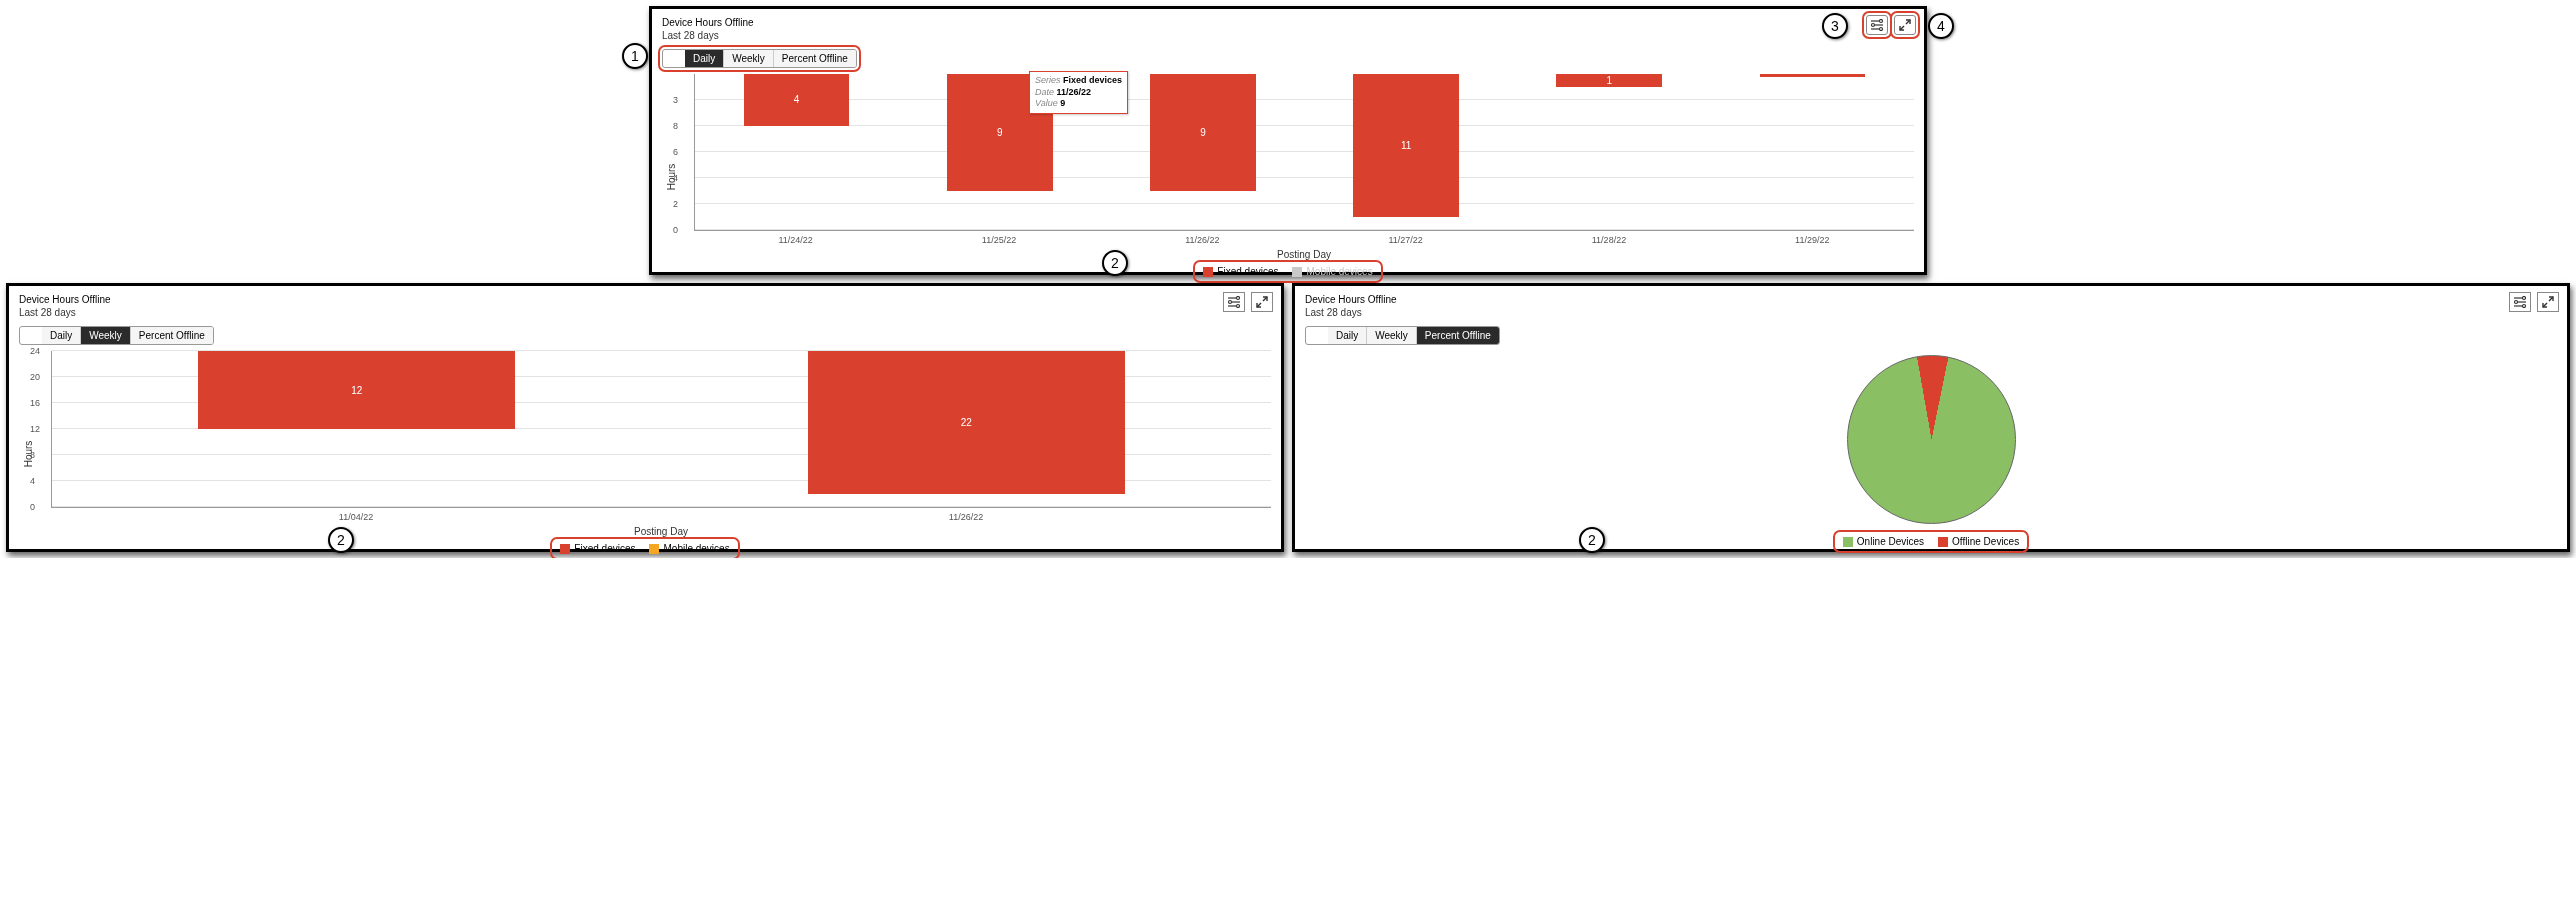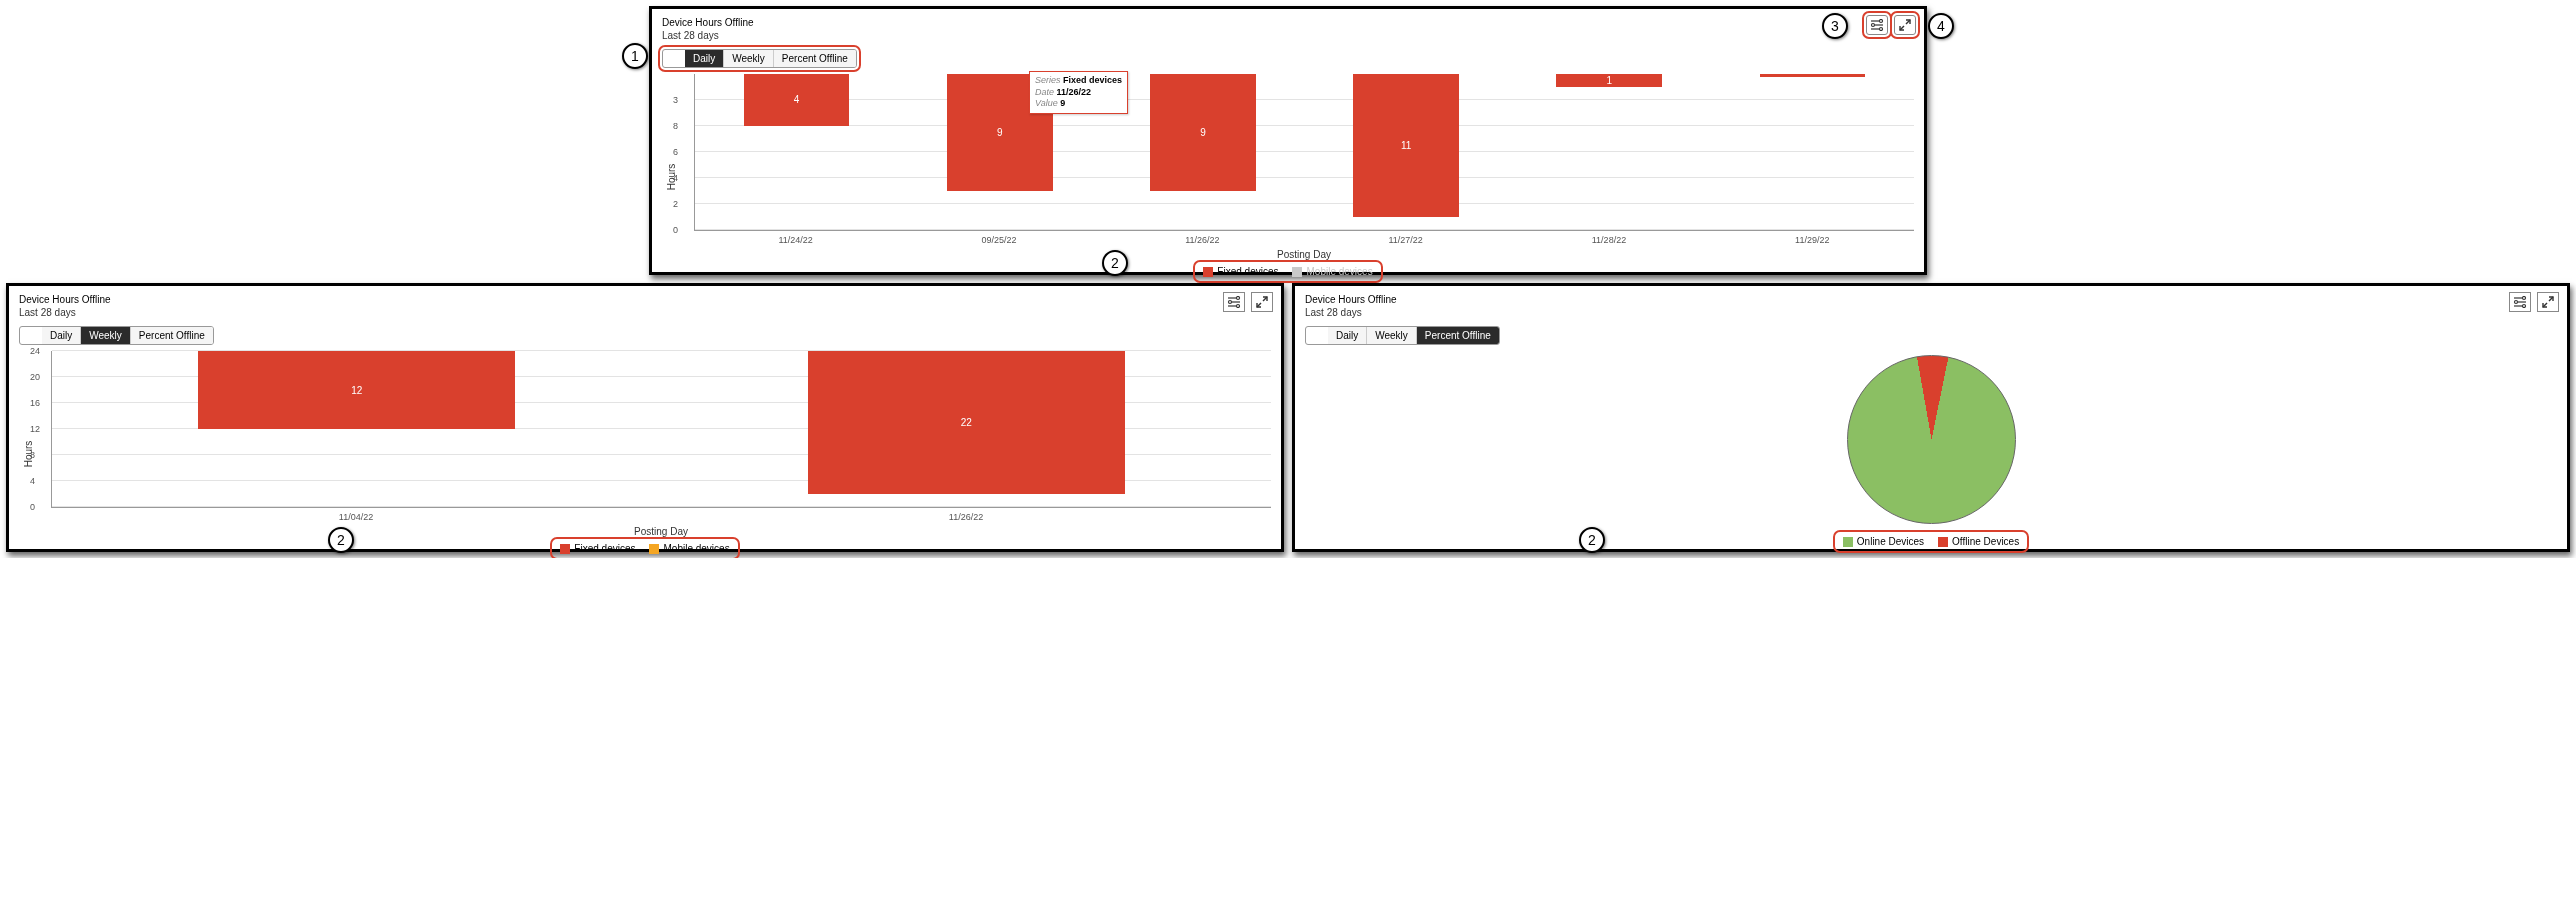--- a/index.html
+++ b/index.html
@@ -214,21 +214,21 @@
             <div class="barcell">
               <div class="bar" style="height: 8.33333%; background: rgb(217, 64, 45);">1</div>
             </div>
             <div class="barcell">
               <div class="bar" style="height: 1.66667%; background: rgb(217, 64, 45);"></div>
             </div>
           </div>
         </div>
       <div class="xticks" id="xticks-daily">
           <div class="xtick">11/24/22</div>
-          <div class="xtick">09/25/22</div>
+          <div class="xtick">11/25/22</div>
           <div class="xtick">11/26/22</div>
           <div class="xtick">11/27/22</div>
           <div class="xtick">11/28/22</div>
           <div class="xtick">11/29/22</div>
         </div>
       <div class="xlabel">Posting Day</div>
       <div style="display:flex; justify-content:center;">
         <div class="legend hl-red">
           <span class="leg-item">
             <span class="swatch" style="background:#D9402D"></span>

